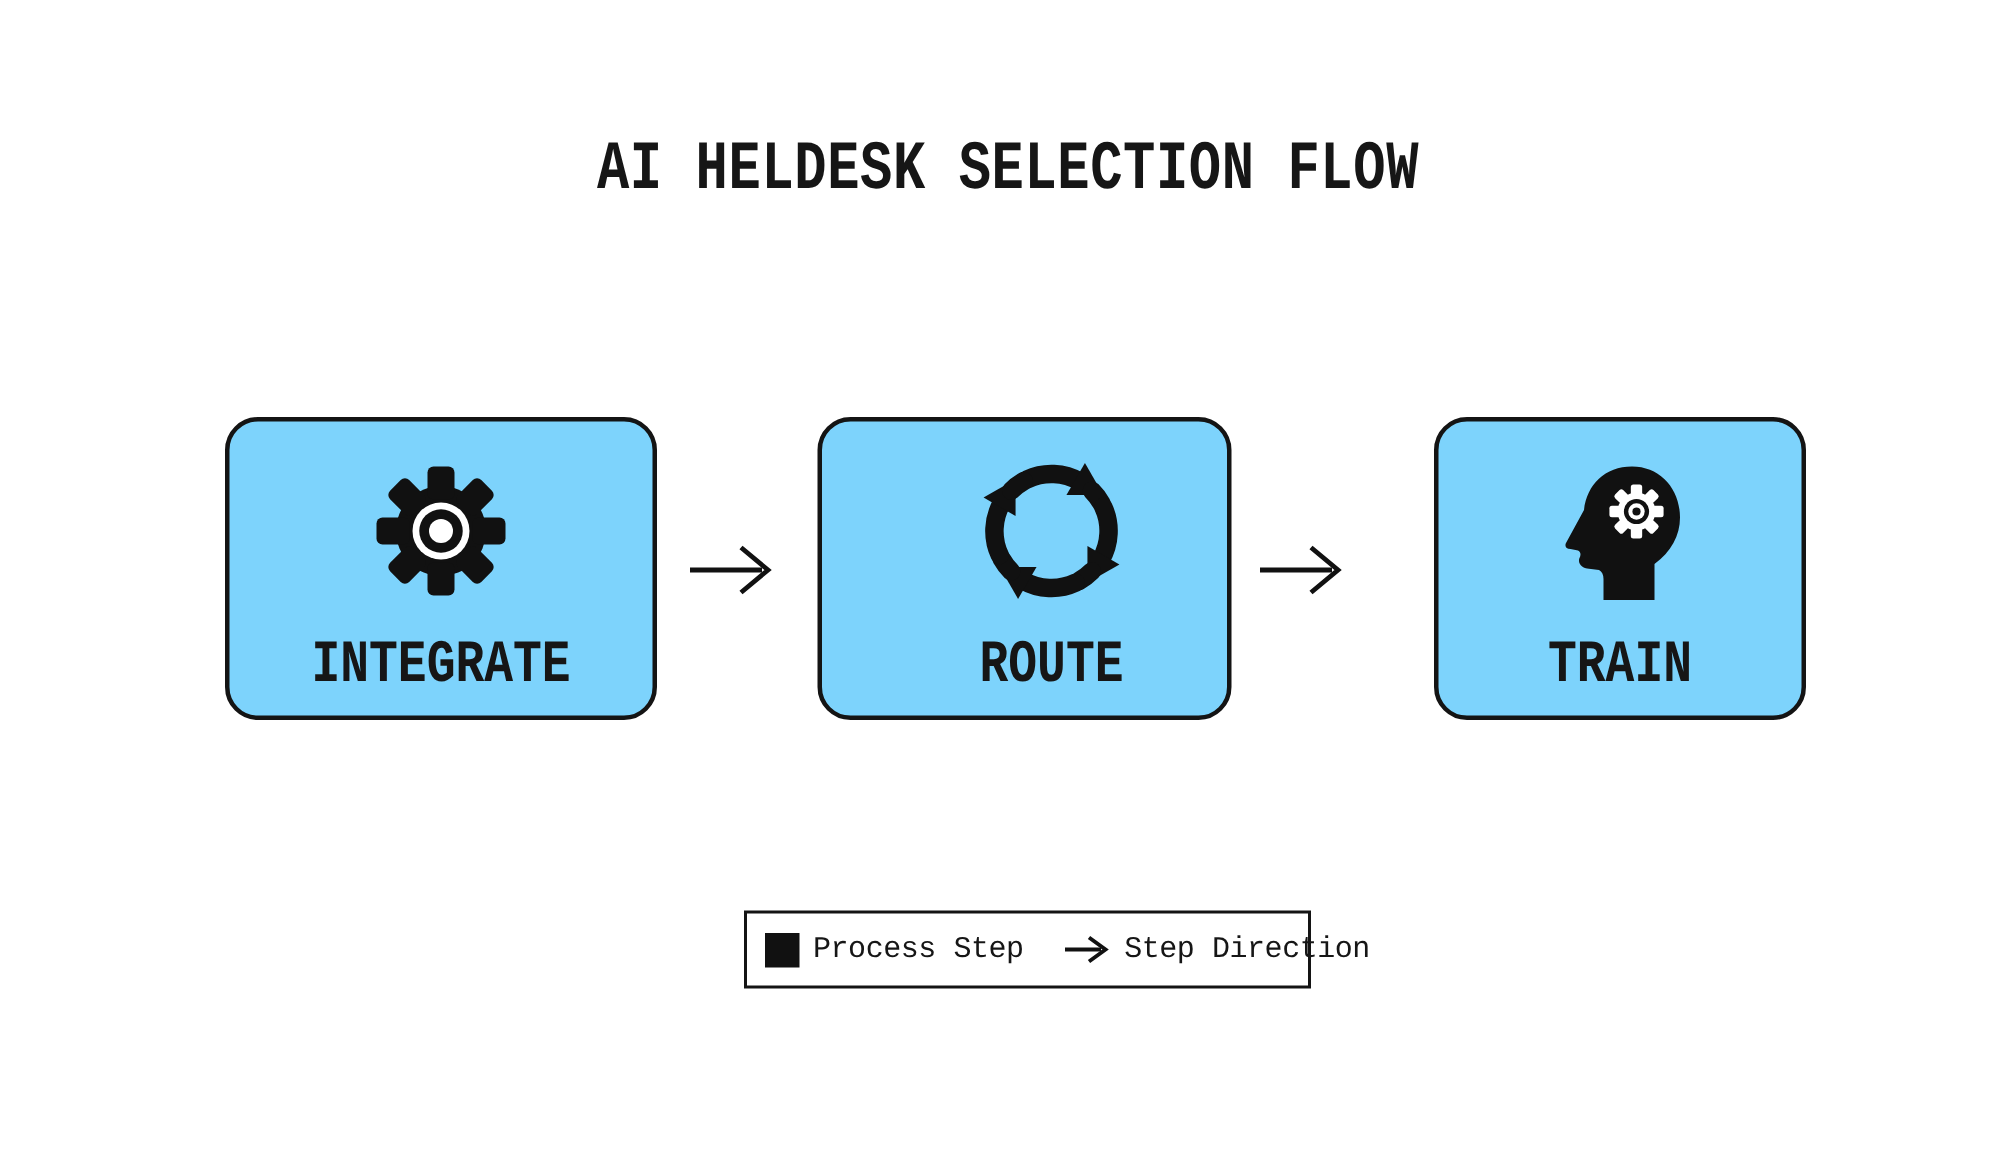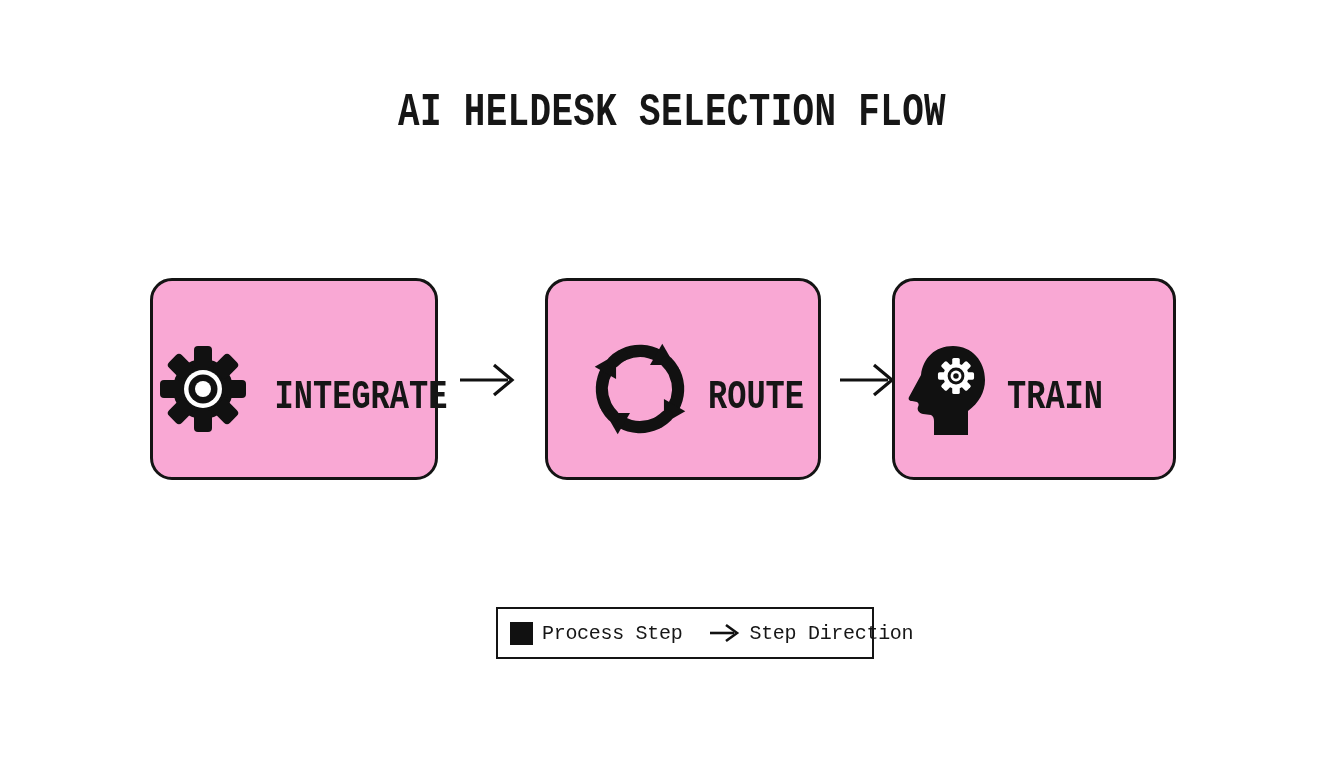--- a/index.html
+++ b/index.html
@@ -9,27 +9,27 @@
     background:#ffffff; color:#111111; overflow:hidden;font-family:Liberation Mono, monospace;
   }
   .title {
     position:absolute; top:90px; left:0; width:100%;
     text-align:center; font-size:46px; font-weight:700;
     letter-spacing:0.5px; transform:scaleX(0.78); line-height:1;
     color:#161616;
   }
   .step-box {
     position:absolute; top:278px; height:202px;
-    border:3px solid #141414; border-radius:22px; background:#f9a8d4;
-    display:flex; flex-direction:row; align-items:center;
+    border:3px solid #141414; border-radius:22px; background:#7dd3fc;
+    display:flex; flex-direction:column; align-items:center;
     padding-top:20px;
   }
   #box-integrate { left:150px; width:288px; }
   #box-route     { left:545px; width:276px;padding-left:36px; }
-  #box-train     { left:892px; width:284px; }
+  #box-train     { left:956px; width:248px; }
   .step-icon {
     height:106px; display:flex; align-items:center; justify-content:center;
   }
   .step-label {
     margin-top:18px; font-size:40px; font-weight:700; line-height:1;
     transform:scaleX(0.8); white-space:nowrap; color:#161616;
   }
   .flow-arrow { position:absolute; top:360px; width:64px; height:40px; }
   #flow-arrow-1 { left:458px; }
   #flow-arrow-2 { left:838px; }

